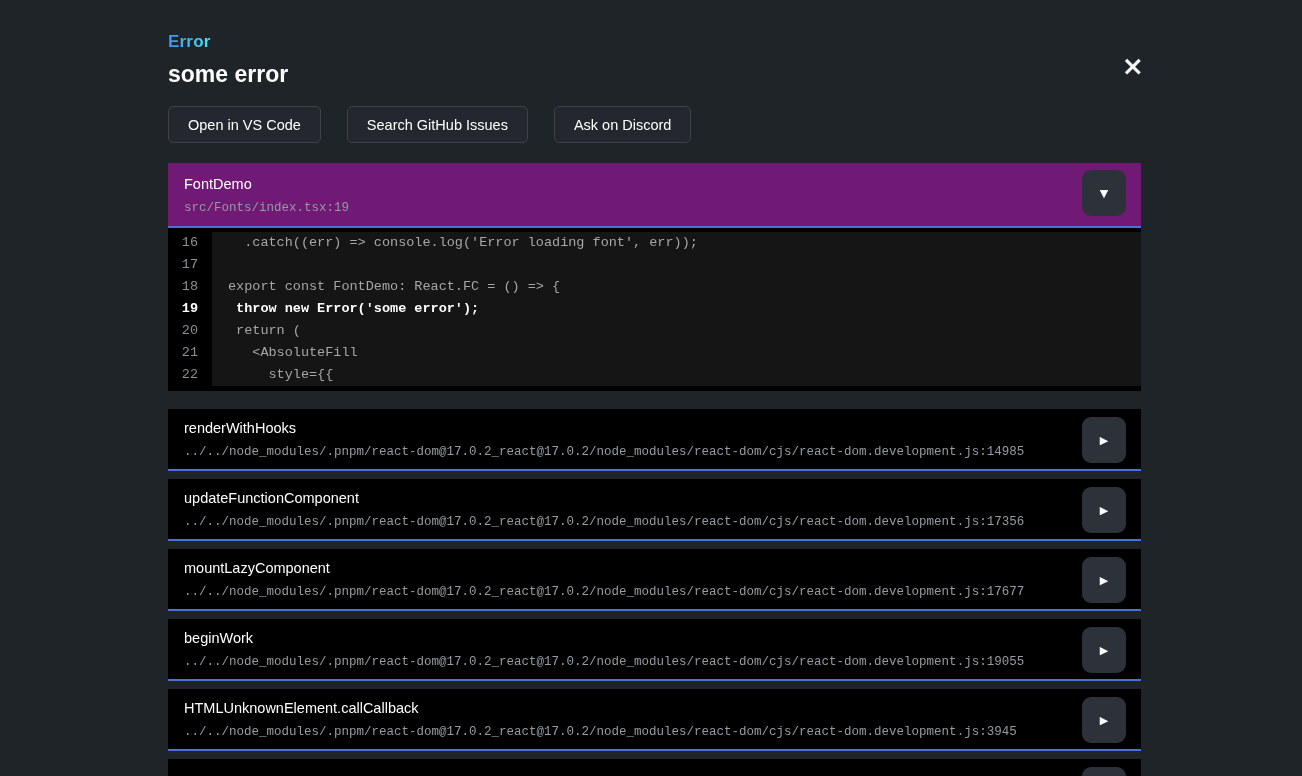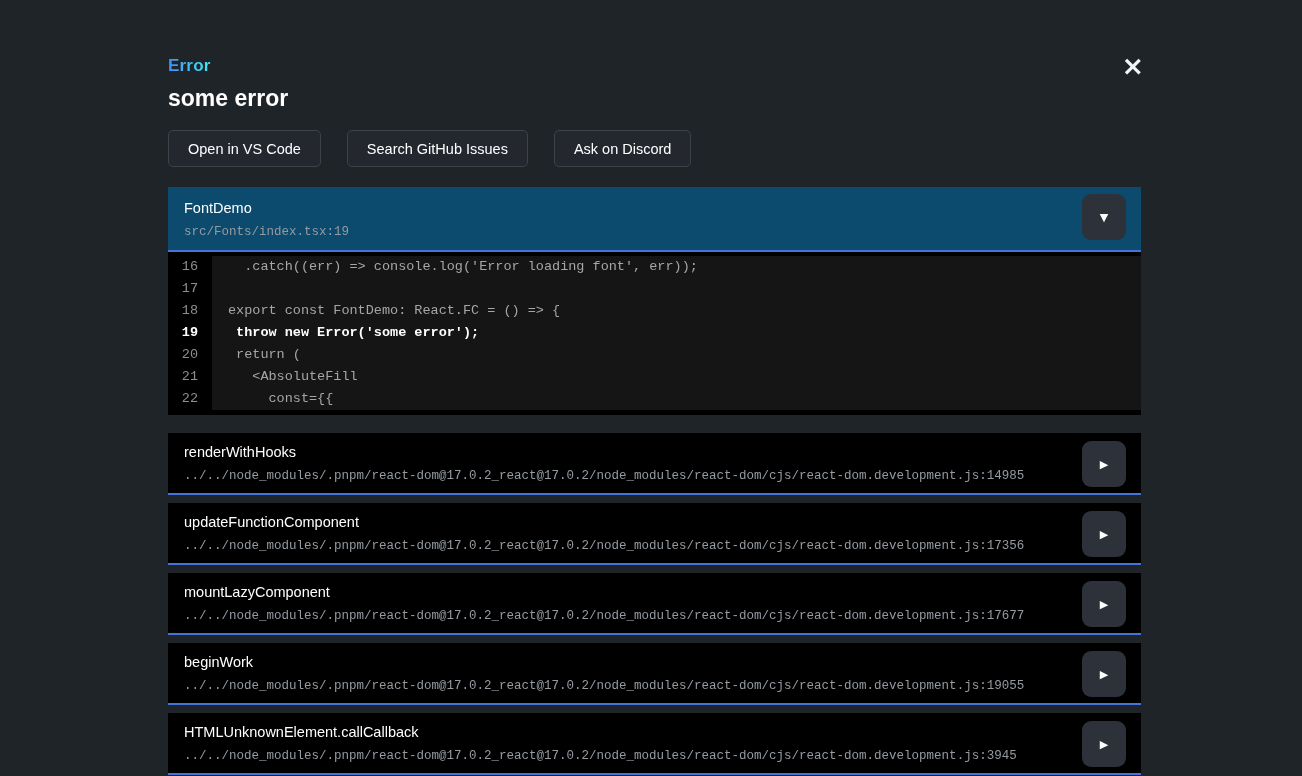--- a/index.html
+++ b/index.html
@@ -15,38 +15,38 @@
   .close-btn {
     position:absolute; top:52px; right:158px;
     background:none; border:none; cursor:pointer;
     color:#f4f5f6; font-size:27px; font-weight:bold; line-height:1;
     font-family:"DejaVu Sans", sans-serif;
   }
 
   .content { position:absolute; left:168px; top:0; width:973px; }
 
   .error-type {
-    padding-top:56px;
+    padding-top:32px;
     font-size:17px; font-weight:bold; letter-spacing:0.2px;
     width:max-content;
     background:linear-gradient(to right,#4290f5,#42e9f5);
     -webkit-background-clip:text; background-clip:text;
     -webkit-text-fill-color:transparent; color:transparent;
   }
   .error-msg { margin-top:9px; font-size:23px; font-weight:bold; color:#fff; }
 
   .actions { margin-top:18px; display:flex; gap:26px; }
   .action-btn {
     height:37px; padding:0 19px;
     background:#24282e; border:1px solid #3d4249; border-radius:5px;
     color:#fff; font-size:14.5px; font-family:"Liberation Sans",sans-serif;
     cursor:pointer;
   }
 
-  .code-frame { margin-top:20px; background:#0c4a6e; }
+  .code-frame { margin-top:20px; background:#701a75; }
   .frame-header {
     position:relative; padding:12px 16px 10px;
     border-bottom:2px solid #4673d9;
     min-height:60px;
   }
   .frame-title { font-size:14.5px; color:#fff; line-height:18px; }
   .frame-path { margin-top:7px; font-size:12.5px; color:#959ba1; line-height:16px; }
 
   .frame-btn {
     position:absolute; right:15px; top:7px;
@@ -128,21 +128,21 @@
         <div class="code-line">
           <span class="line-num">20</span>
           <span class="line-code"> return (</span>
         </div>
         <div class="code-line">
           <span class="line-num">21</span>
           <span class="line-code">   &lt;AbsoluteFill</span>
         </div>
         <div class="code-line">
           <span class="line-num">22</span>
-          <span class="line-code">     const={{</span>
+          <span class="line-code">     style={{</span>
         </div>
       </div>
   </section>
 
   <div class="stack-list">
   <div class="stack-frame">
     <div class="frame-title">renderWithHooks</div>
     <div class="frame-path mono">../../node_modules/.pnpm/react-dom@17.0.2_react@17.0.2/node_modules/react-dom/cjs/react-dom.development.js:14985</div>
     <button class="frame-btn">
       <span class="tri">▶</span>

